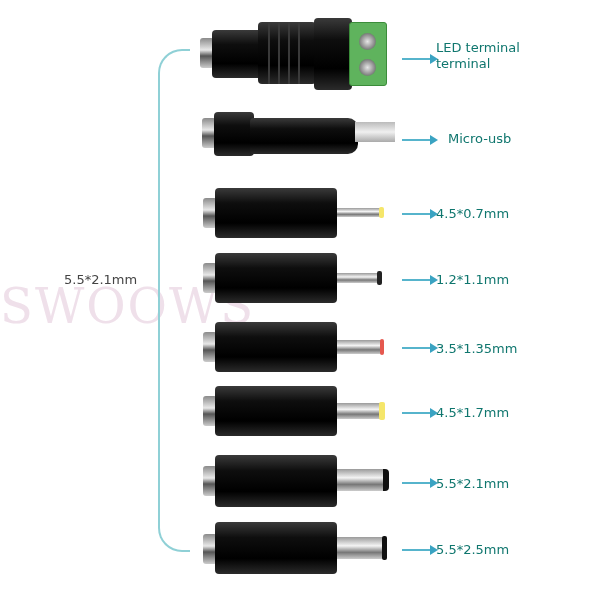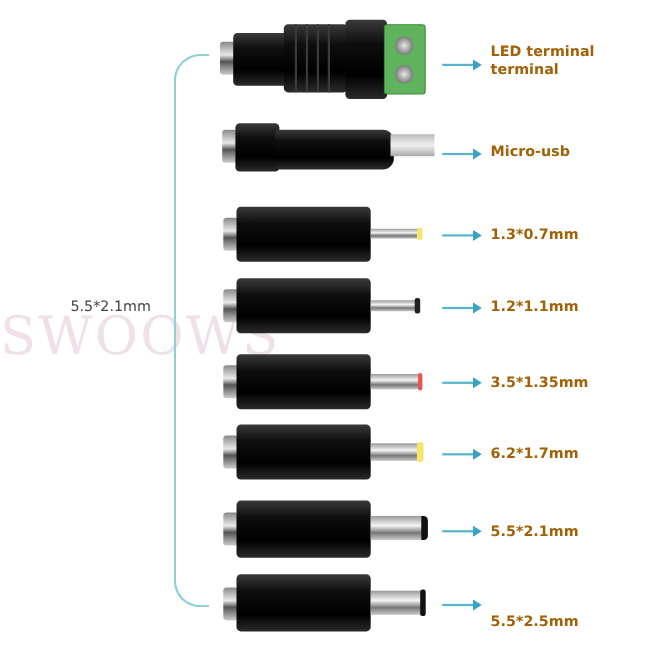--- a/index.html
+++ b/index.html
@@ -2,21 +2,21 @@
 <html><head>
 <meta charset="utf-8">
 <style>
   html,body{margin:0;padding:0;background:#ffffff;}
   body{width:600px;height:600px;position:relative;overflow:hidden;font-family:"DejaVu Sans",sans-serif;}
   .bracket{position:absolute;left:158px;top:49px;width:32px;height:503px;border:2px solid #8fd0d6;border-right:none;border-radius:24px 0 0 24px;box-sizing:border-box;}
   .bracket-label{position:absolute;left:64px;top:272px;font-size:13px;color:#444;}
   .watermark{position:absolute;left:0;top:278px;font-family:"DejaVu Serif",serif;font-size:48px;color:#efe0ea;letter-spacing:2px;}
   .arrow{position:absolute;left:402px;width:34px;height:2px;background:#56b4cc;}
   .arrow::after{content:"";position:absolute;right:-2px;top:-4px;border-left:8px solid #3aa3c2;border-top:5px solid transparent;border-bottom:5px solid transparent;}
-  .label{position:absolute;left:446px;font-size:13px;color:#a16207;line-height:16px;font-weight:bold;}
+  .label{position:absolute;left:436px;font-size:13px;color:#0f766e;line-height:16px;}
   
   .sleeve{position:absolute;width:14px;height:30px;background:linear-gradient(#8a8a8a,#e8e8e8 40%,#555 60%,#ccc);border-radius:3px;}
   .body{position:absolute;background:linear-gradient(#3a3a3a,#0e0e0e 30%,#000 70%,#2b2b2b);border-radius:4px;}
   .ridge{position:absolute;width:2px;background:#3a3a3a;}
   .pin{position:absolute;background:linear-gradient(#9a9a9a,#f4f4f4 40%,#777 70%,#ccc);}
   .tip{position:absolute;border-radius:2px;}
   .terminal{position:absolute;left:349px;top:22px;width:36px;height:62px;background:#5fb35d;border:1px solid #3b8c3a;border-radius:3px;}
   .screw{position:absolute;left:9px;width:17px;height:17px;border-radius:50%;background:radial-gradient(#e6e6e6,#888 60%,#2f6b2e);}
   .usb-plug{position:absolute;left:355px;top:122px;width:40px;height:20px;background:linear-gradient(#bbb,#f0f0f0 50%,#aaa);}
 </style>
@@ -46,30 +46,30 @@
     <div>terminal</div>
   </div>
 </div>
 
 <div>
   <div class="sleeve" style="left:202px;top:118px;"></div>
   <div class="body" style="left:214px;top:112px;width:40px;height:44px;"></div>
   <div class="body" style="left:250px;top:118px;width:108px;height:36px;border-radius:4px 10px 10px 4px;"></div>
   <div class="usb-plug"></div>
   <div class="arrow" style="top:139px;"></div>
-  <div class="label" style="top:131px;">Micro-usb</div>
+  <div class="label" style="top:131px;margin-left:12px;">Micro-usb</div>
 </div>
 
 <div>
   <div class="sleeve" style="left:203px;top:198px;"></div>
   <div class="body" style="left:215px;top:188px;width:122px;height:50px;"></div>
   <div class="pin" style="left:337px;top:208px;width:44px;height:9px;"></div>
   <div class="tip" style="left:379px;top:207px;width:5px;height:11px;background:#f5e66a;"></div>
   <div class="arrow" style="top:213px;"></div>
-  <div class="label" style="top:206px;">1.3*0.7mm</div>
+  <div class="label" style="top:206px;">4.5*0.7mm</div>
 </div>
 
 <div>
   <div class="sleeve" style="left:203px;top:263px;"></div>
   <div class="body" style="left:215px;top:253px;width:122px;height:50px;"></div>
   <div class="pin" style="left:337px;top:273px;width:42px;height:10px;"></div>
   <div class="tip" style="left:377px;top:271px;width:5px;height:14px;background:#222;"></div>
   <div class="arrow" style="top:279px;"></div>
   <div class="label" style="top:272px;">1.2*1.1mm</div>
 </div>
@@ -82,32 +82,32 @@
   <div class="arrow" style="top:347px;"></div>
   <div class="label" style="top:341px;">3.5*1.35mm</div>
 </div>
 
 <div>
   <div class="sleeve" style="left:203px;top:396px;"></div>
   <div class="body" style="left:215px;top:386px;width:122px;height:50px;"></div>
   <div class="pin" style="left:337px;top:403px;width:44px;height:16px;"></div>
   <div class="tip" style="left:379px;top:402px;width:6px;height:18px;background:#f5e66a;"></div>
   <div class="arrow" style="top:412px;"></div>
-  <div class="label" style="top:405px;">6.2*1.7mm</div>
+  <div class="label" style="top:405px;">4.5*1.7mm</div>
 </div>
 
 <div>
   <div class="sleeve" style="left:203px;top:466px;"></div>
   <div class="body" style="left:215px;top:455px;width:122px;height:52px;"></div>
   <div class="pin" style="left:337px;top:469px;width:48px;height:22px;"></div>
   <div class="tip" style="left:383px;top:469px;width:6px;height:22px;background:#111;border-radius:0 4px 4px 0;"></div>
   <div class="arrow" style="top:482px;"></div>
   <div class="label" style="top:476px;">5.5*2.1mm</div>
 </div>
 
 <div>
   <div class="sleeve" style="left:203px;top:534px;"></div>
   <div class="body" style="left:215px;top:522px;width:122px;height:52px;"></div>
   <div class="pin" style="left:337px;top:537px;width:46px;height:22px;"></div>
   <div class="tip" style="left:382px;top:536px;width:5px;height:24px;background:#111;"></div>
   <div class="arrow" style="top:549px;"></div>
-  <div class="label" style="top:542px;margin-top:16px;">5.5*2.5mm</div>
+  <div class="label" style="top:542px;">5.5*2.5mm</div>
 </div>
 
 </body></html>

